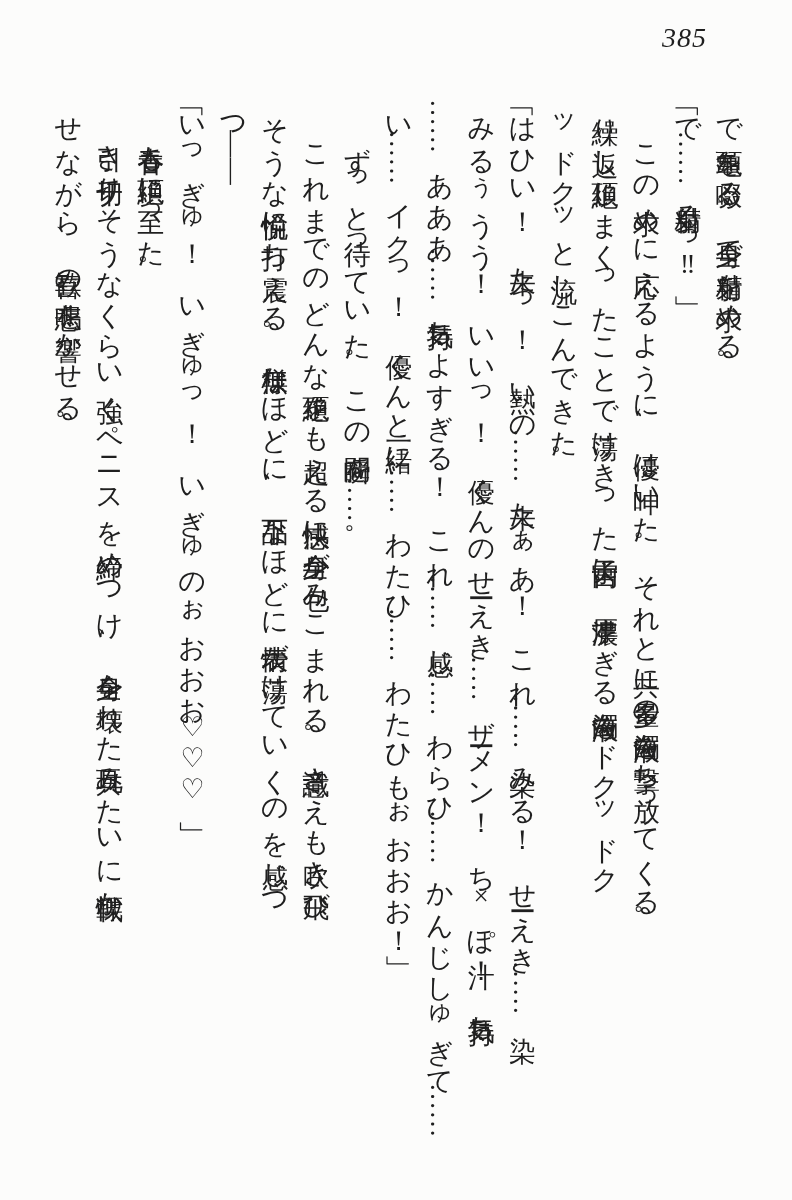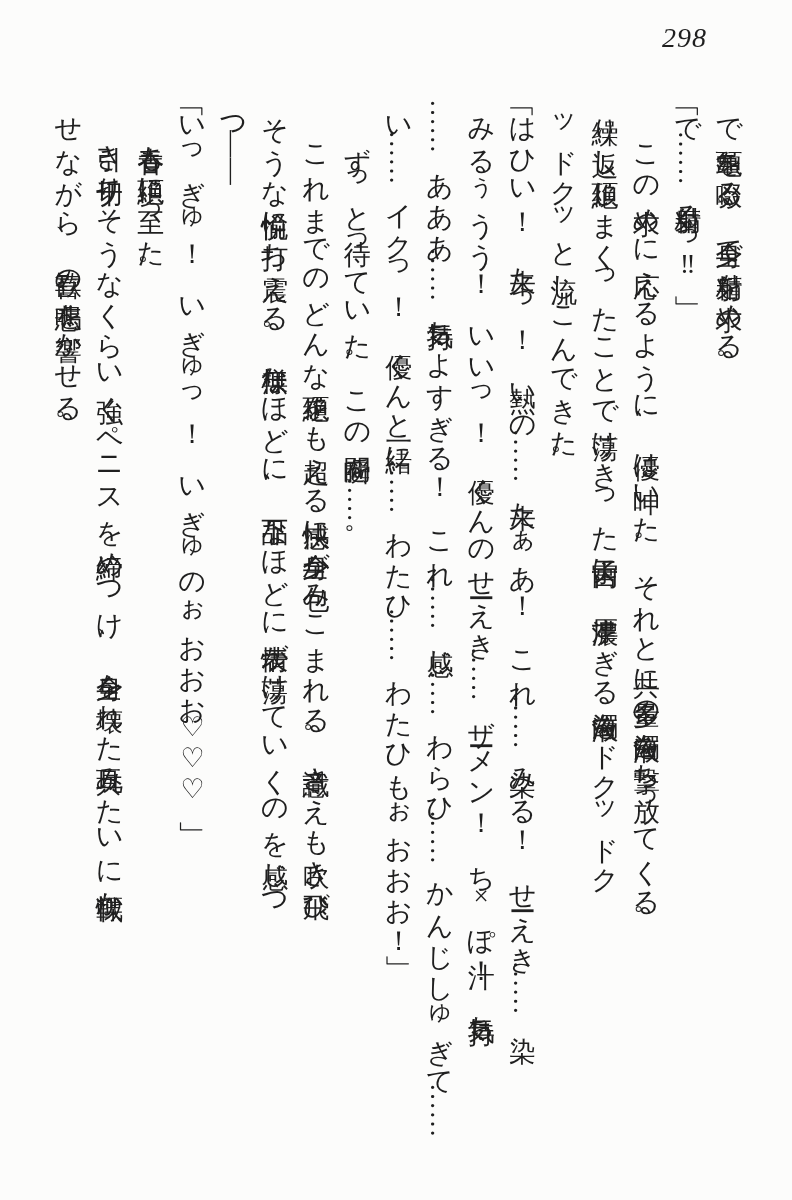--- a/index.html
+++ b/index.html
@@ -44,21 +44,21 @@
   }
   .text-column {
     white-space: pre;
     height: 1068px;
   }
 </style>
 </head>
 <body style="--text-color: #1f1f1f; --bg-color: #fcfcfb;">
 
 <div class="page">
-  <div class="page-number">298</div>
+  <div class="page-number">385</div>
   <div class="text-area" id="columns-container">
       <div class="text-column">で亀頭を啜る。全身で射精を求める。</div>
       <div class="text-column">「で……射精るっ‼」</div>
       <div class="text-column">　この求めに応えるように、優は呻いた。それと共に多量の白濁液を撃ち放ってくる。</div>
       <div class="text-column">繰り返し絶頂しまくったことで蕩けきった子宮内に、濃厚すぎる白濁液をドクッドク</div>
       <div class="text-column">ッドクッと流しこんできた。</div>
       <div class="text-column">「はひい！　来たっ！　熱いの……来たぁあ！　これ……染みる！　せーえき……染</div>
       <div class="text-column">みるぅうう！　いいっ！　優くんのせーえき……ザーメン！　ち×ぽ汁！　気持ち</div>
       <div class="text-column">……あああ……気持ちよすぎる！　これ……感じ……わらひ……かんじしゅぎて……</div>
       <div class="text-column">い……イクっ！　優くんと一緒に……わたひ……わたひもぉおおお！」</div>

